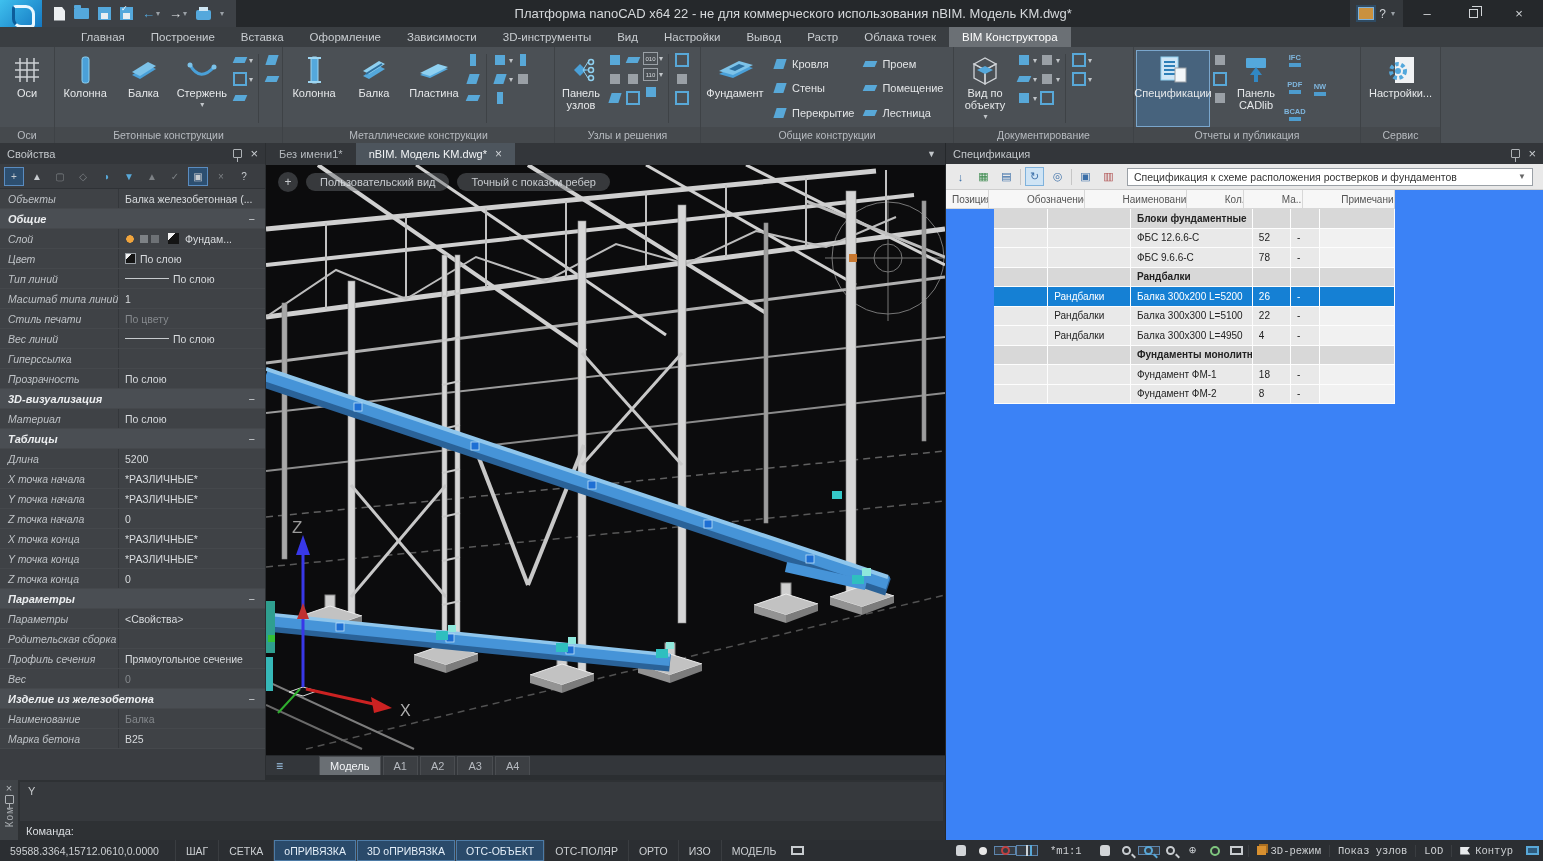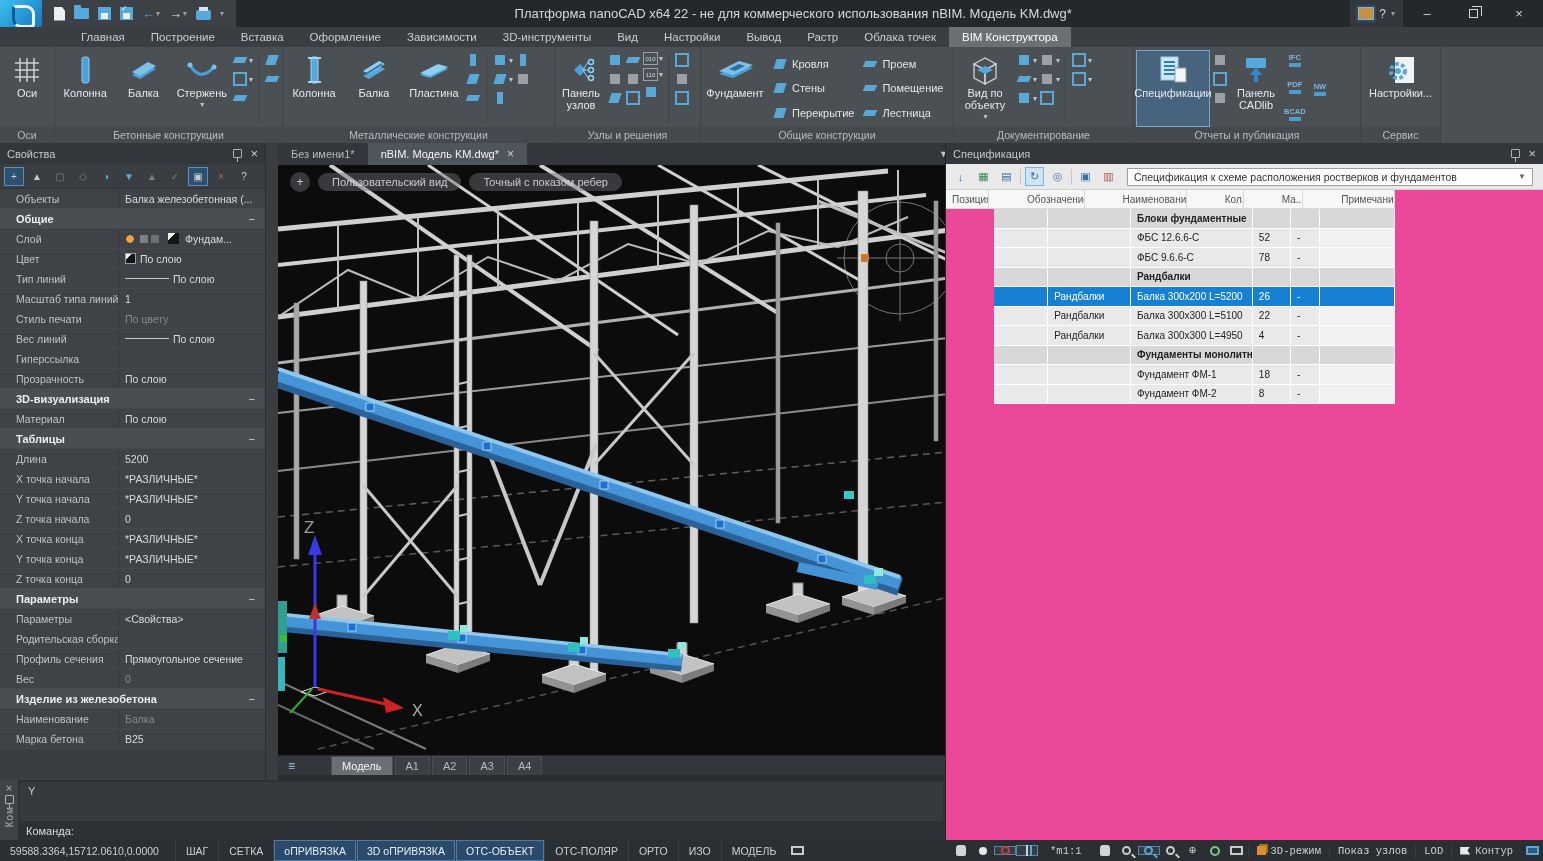--- a/index.html
+++ b/index.html
@@ -74,60 +74,60 @@
 
   
   .props { position:absolute; left:0; top:143px; width:266px; height:637px; background:#3a3d41; border-right:1px solid #2b2e31; display:flex; flex-direction:column; }
   .ptoolbar { height:25px; background:#3a3d41; display:flex; align-items:center; gap:3px; padding:0 4px; border-bottom:1px solid #2f3236; }
   .ptool { width:20px; height:19px; display:flex; align-items:center; justify-content:center; color:#c8ccd0; font-size:10px; }
   .ptool.blue { color:#58a8d8; }
   .ptool.dim { color:#7d8185; }
   .ptool.on { background:#2d4f70; box-shadow:inset 0 0 0 1px #5a8cc0; }
   .prows { flex:1; overflow:hidden; }
   .prow { display:flex; height:20px; border-bottom:1px solid #45484c; background:#3f4246; align-items:center; }
-  .prow .plabel { width:118px; padding-left:16px; color:#bfc3c7; white-space:nowrap; overflow:hidden; font-size:10.5px; }
+  .prow .plabel { width:118px; padding-left:8px; color:#bfc3c7; white-space:nowrap; overflow:hidden; font-size:10.5px;font-style:italic; }
   .prow .pval { flex:1; border-left:1px solid #34373b; height:100%; display:flex; align-items:center; padding-left:6px; color:#d8dbde; font-size:10.5px; white-space:nowrap; overflow:hidden; gap:4px; }
   .prow .pval[data-muted="true"] { color:#85898d; }
   .prow[data-kind="section"] { background:#4a4e53; }
   .prow[data-kind="section"] .plabel { color:#eceef0; font-weight:bold; width:auto; flex:1; font-size:11px; }
   .prow[data-kind="section"]::after { content:"−"; color:#d5d8db; padding-right:10px; }
   .deco { display:none; }
   .deco[data-deco="swatch"] { display:inline-block; width:11px; height:11px; background:linear-gradient(135deg,#f2f2f2 32%,#141414 32%); border:1px solid #9aa0a6; }
   .deco[data-deco="line"] { display:inline-block; width:44px; height:0; border-top:1px solid #c6cacd; }
   .deco[data-deco="layer"] { display:inline-block; width:56px; height:12px;
      background:
        radial-gradient(circle at 5px 6px,#f0a43c 0 3.5px,transparent 4px),
        linear-gradient(#7d8185,#7d8185),
        linear-gradient(#6d7175,#6d7175),
        linear-gradient(135deg,#f2f2f2 32%,#141414 32%);
      background-size:11px 12px,8px 8px,8px 8px,11px 11px;
      background-position:0 0,15px 2px,26px 2px,43px 0;
      background-repeat:no-repeat; }
 
   
-  .viewport { position:absolute; left:278px; top:143px; width:679px; height:637px; background:#2c2f33; display:flex; flex-direction:column; }
+  .viewport { position:absolute; left:266px; top:143px; width:679px; height:637px; background:#2c2f33; display:flex; flex-direction:column; }
   .doctabs { height:22px; background:#33363a; display:flex; align-items:stretch; }
   .dtab { display:flex; align-items:center; gap:8px; padding:0 13px; color:#b4b8bd; font-size:11px; white-space:nowrap; }
   .dtab[data-active="true"] { background:#4d555d; color:#f2f4f6; }
   .dtab .tclose { font-size:12px; color:#cfd3d7; }
   .doctabs .tabfill { flex:1; }
   .doctabs .tabmenu { display:flex; align-items:center; padding:0 9px; color:#c2c6ca; font-size:9px; }
   .canvas { flex:1; position:relative; background:#0c0c0d; overflow:hidden; }
   .canvas svg { position:absolute; inset:0; }
   .vpills { position:absolute; left:12px; top:7px; display:flex; align-items:center; gap:8px; }
   .vdot { width:20px; height:20px; border-radius:50%; background:rgba(95,100,105,.5); color:rgba(225,228,232,.85); display:flex; align-items:center; justify-content:center; font-size:12px; }
   .vpill { background:rgba(108,113,118,.45); color:rgba(222,226,230,.85); border-radius:11px; padding:3px 14px; font-size:11px; white-space:nowrap; }
   .layoutbar { height:20px; background:#33363a; display:flex; align-items:stretch; gap:2px; padding-left:4px; border-top:1px solid #25282b; }
   .lmenu { display:flex; align-items:center; padding:0 6px; color:#9fc6e8; font-size:12px; }
   .ltab { display:flex; align-items:center; padding:0 10px; background:#3c3f43; color:#b6bac0; border:1px solid #4a4d51; border-bottom:none; font-size:11px; }
   .ltab[data-active="true"] { background:#6a6f74; color:#f4f6f8; }
   .vgap { height:5px; background:#2b2e31; }
 
   
-  .spec { position:absolute; left:945px; top:143px; width:598px; height:697px; background:#ec4899; border-left:1px solid #25282b; display:flex; flex-direction:column; }
+  .spec { position:absolute; left:945px; top:143px; width:598px; height:697px; background:#3b82f6; border-left:1px solid #25282b; display:flex; flex-direction:column; }
   .stoolbar { height:26px; background:#e9e9e9; border-bottom:1px solid #cfcfcf; display:flex; align-items:center; gap:4px; padding:0 5px; }
   .stool { width:19px; height:19px; display:flex; align-items:center; justify-content:center; font-size:11px; color:#3a6ea8; }
   .stool.green { color:#3d8b4f; }
   .stool.red { color:#b05050; }
   .stool.on { background:#cfe4f5; box-shadow:inset 0 0 0 1px #7fb2dc; }
   .ssep { width:1px; height:16px; background:#c6c6c6; }
   .scombo { flex:1; height:18px; background:#fff; border:1px solid #9aa0a6; display:flex; align-items:center; margin:0 5px; padding:0 6px; color:#333; font-size:10.5px; white-space:nowrap; overflow:hidden; }
   .scombo .cfill { flex:1; }
   .scombo .cchev { color:#666; font-size:8px; }
   .stable { width:449px; }

